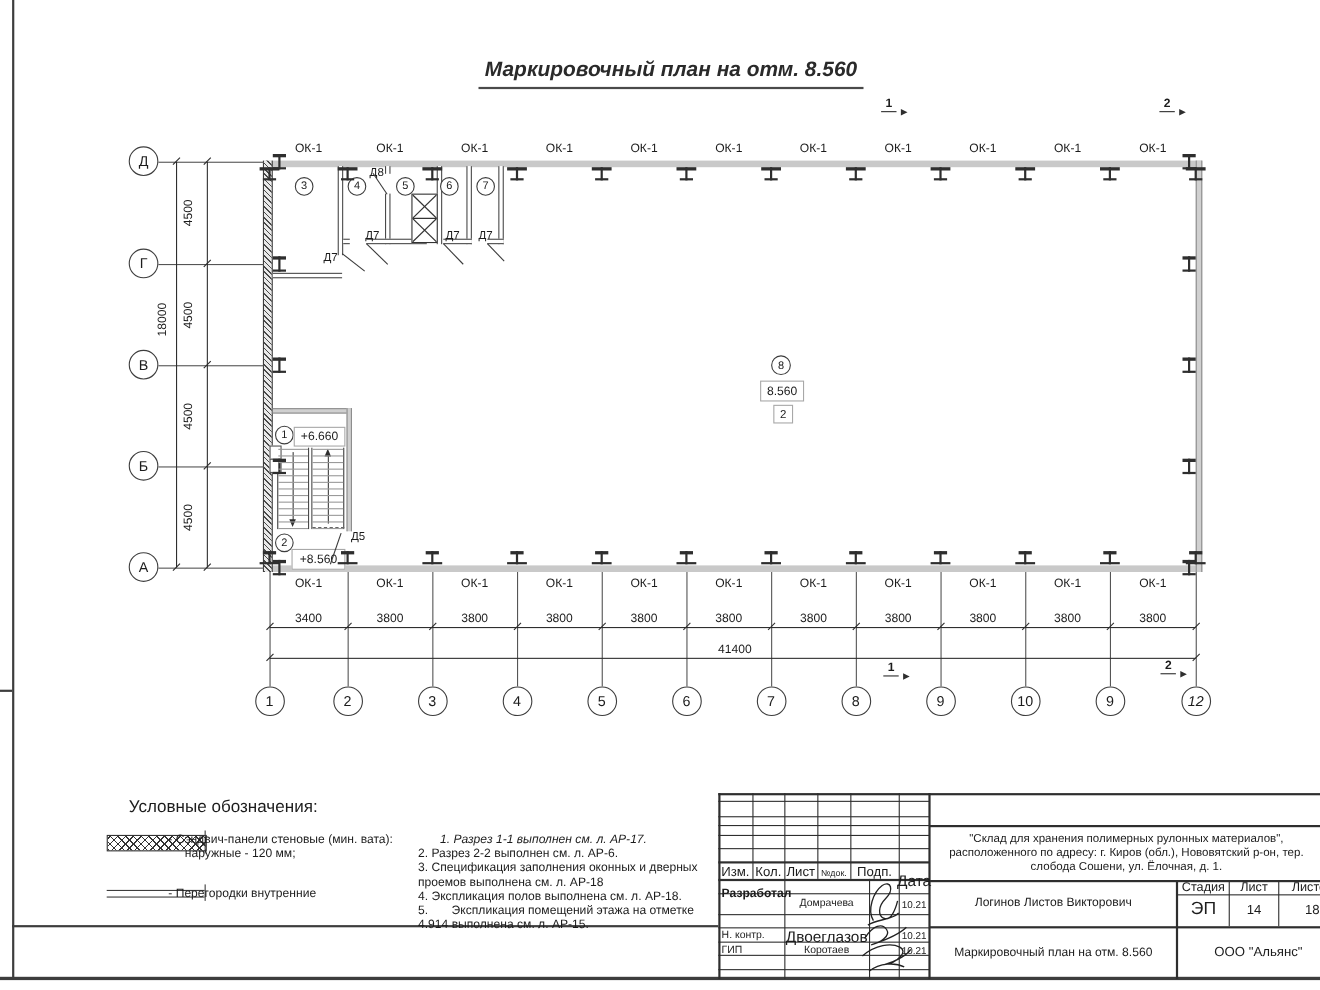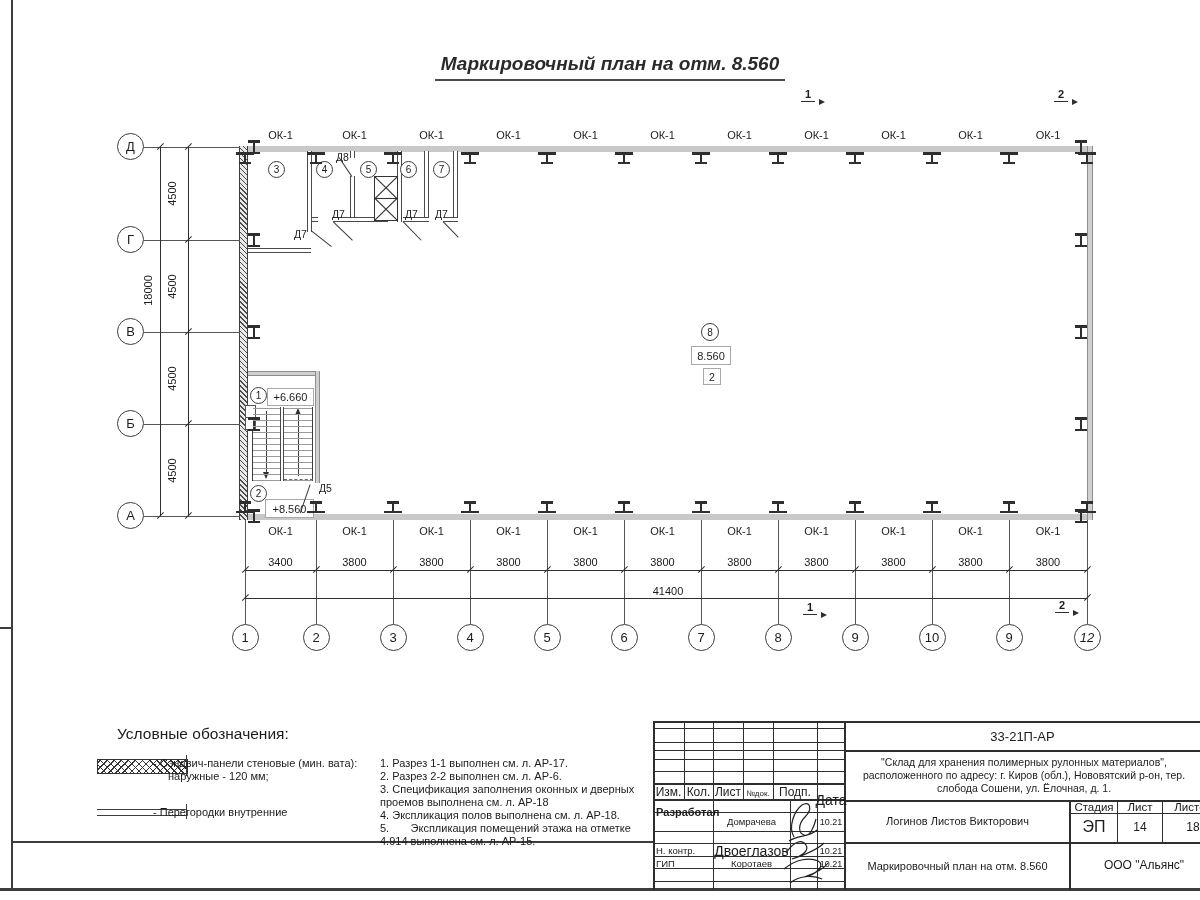--- a/index.html
+++ b/index.html
@@ -423,21 +423,21 @@
     <div class="ln" style="left:186px;top:755px;width:1px;height:21px;"></div>
     <div class="t" style="left:153px;top:757px;font-size:11px;">- Сэндвич-панели стеновые (мин. вата):</div>
     <div class="t" style="left:168px;top:770px;font-size:11px;">наружные - 120 мм;</div>
     <div class="ln" style="left:97px;top:809px;width:89px;height:1px;"></div>
     <div class="ln" style="left:97px;top:815px;width:89px;height:1px;"></div>
     <div class="ln" style="left:186px;top:804px;width:1px;height:15px;"></div>
     <div class="t" style="left:153px;top:806px;font-size:11px;">- Перегородки внутренние</div>
   </div>
 
   <div>
-    <div class="t" style="left:380px;top:757px;font-size:11px;">1. Разрез 1-1 выполнен см. л. АР-17.</div>
+    <div class="t" style="left:400px;top:757px;font-size:11px;font-style:italic;">1. Разрез 1-1 выполнен см. л. АР-17.</div>
     <div class="t" style="left:380px;top:770px;font-size:11px;">2. Разрез 2-2 выполнен см. л. АР-6.</div>
     <div class="t" style="left:380px;top:783px;font-size:11px;">3. Спецификация заполнения оконных и дверных</div>
     <div class="t" style="left:380px;top:796px;font-size:11px;">проемов выполнена см. л. АР-18</div>
     <div class="t" style="left:380px;top:809px;font-size:11px;">4. Экспликация полов выполнена см. л. АР-18.</div>
     <div class="t" style="left:380px;top:822px;font-size:11px;">5.       Экспликация помещений этажа на отметке</div>
     <div class="t" style="left:380px;top:835px;font-size:11px;">4.914 выполнена см. л. АР-15.</div>
   </div>
 
   <div class="abs" style="left:653px;top:721px;width:570px;height:169px;">
 
@@ -492,21 +492,20 @@
     <div class="t ctr" style="left:60px;top:136px;width:77px;height:13px;font-size:9.5px;">Коротаев</div>
     <div class="t ctr" style="left:164px;top:136px;width:28px;height:13px;font-size:9px;">10.21</div>
 
     <svg class="abs" style="left:133px;top:76px;" width="32" height="46">
       <path d="M8 40 C2 30 8 14 16 8 C24 3 27 12 19 20 C12 27 12 36 18 38 C24 40 28 30 30 22 M3 44 C12 38 24 40 31 33" fill="none" stroke="#222" stroke-width="1.2"></path>
     </svg>
     <svg class="abs" style="left:127px;top:114px;" width="52" height="52">
       <path d="M6 18 C14 6 22 4 26 10 C30 16 20 22 12 24 C24 20 38 14 44 8 M4 34 C16 24 30 22 38 26 C46 30 36 40 24 42 C36 38 44 34 48 28 M10 48 C20 40 34 40 42 44" fill="none" stroke="#222" stroke-width="1.2"></path>
     </svg>
 
-    <div class="t ctr" style="left:192px;top:8px;width:355px;height:14px;font-size:13px;">33-21П-АР</div>
     <div class="t ctr" style="left:192px;top:34px;width:358px;height:13px;font-size:10.5px;">"Склад для хранения полимерных рулонных материалов",</div>
     <div class="t ctr" style="left:192px;top:47px;width:358px;height:13px;font-size:10.5px;">расположенного по адресу: г. Киров (обл.), Нововятский р-он, тер.</div>
     <div class="t ctr" style="left:192px;top:60px;width:358px;height:13px;font-size:10.5px;">слобода Сошени, ул. Ёлочная, д. 1.</div>
     <div class="t ctr" style="left:193px;top:93px;width:223px;height:14px;font-size:11px;">Логинов Листов Викторович</div>
     <div class="t ctr" style="left:193px;top:138px;width:223px;height:14px;font-size:11px;">Маркировочный план на отм. 8.560</div>
     <div class="t ctr" style="left:418px;top:80px;width:46px;height:12px;font-size:11.5px;">Стадия</div>
     <div class="t ctr" style="left:465px;top:80px;width:44px;height:12px;font-size:11.5px;">Лист</div>
     <div class="t ctr" style="left:510px;top:80px;width:60px;height:12px;font-size:11.5px;">Листов</div>
     <div class="t ctr" style="left:418px;top:99px;width:46px;height:14px;font-size:16px;">ЭП</div>
     <div class="t ctr" style="left:465px;top:99px;width:44px;height:14px;font-size:12px;">14</div>

